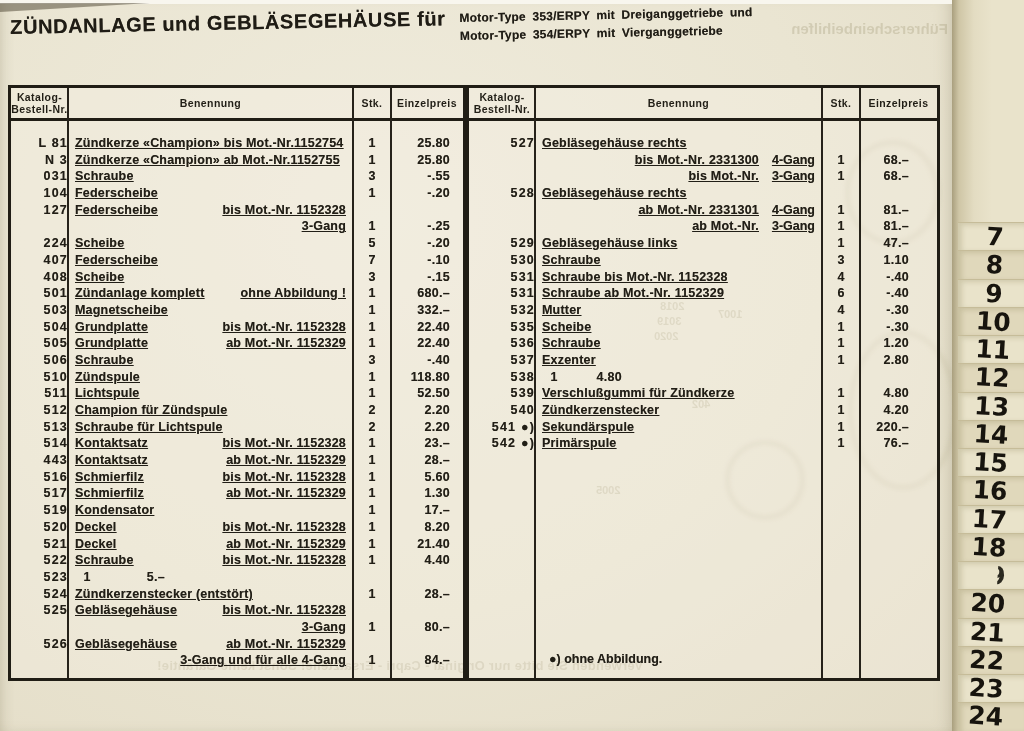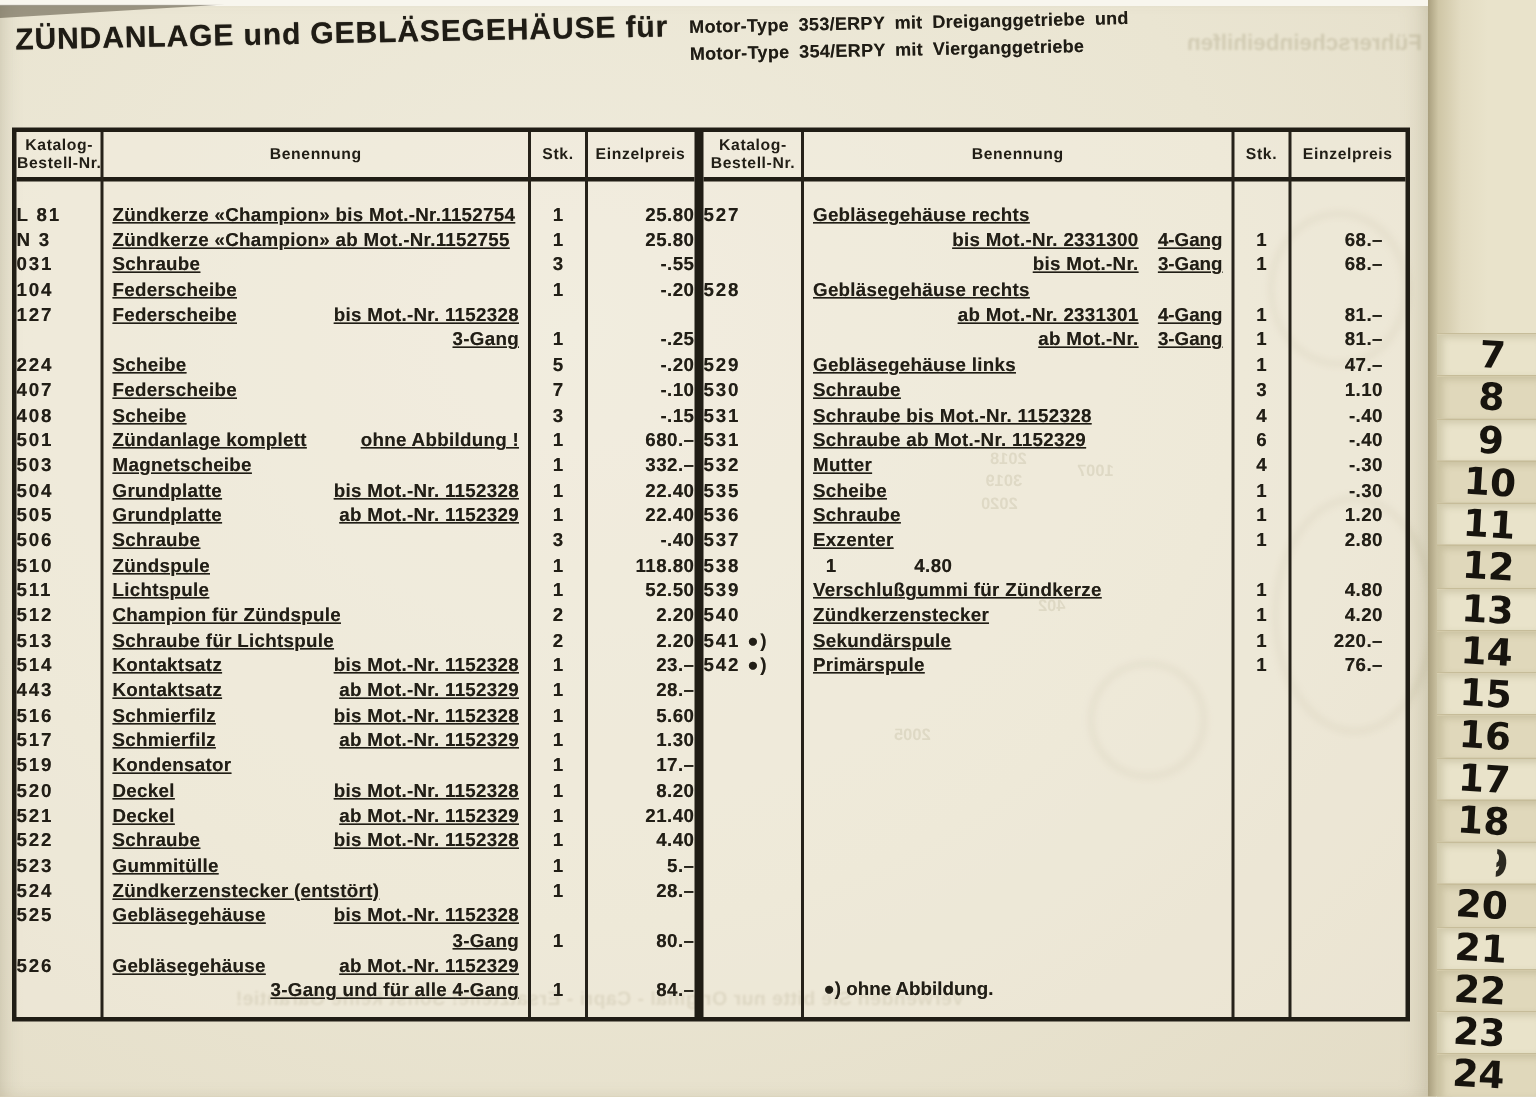--- a/index.html
+++ b/index.html
@@ -47,29 +47,29 @@
   }
   .half-left .thead{grid-template-columns:57px 285px 38px 72px;}
   .half-right .thead{grid-template-columns:66px 287px 38px 77px;}
   .th-nr{line-height:12px;}
   .tbody{position:relative;padding-top:15px;height:calc(100% - 33px);box-sizing:border-box;}
   .vline{position:absolute;top:0;bottom:0;width:2px;background:#26221a;}
   .half-left .vl1{left:56px;} .half-left .vl2{left:341px;} .half-left .vl3{left:379px;}
   .half-right .vl1{left:65px;} .half-right .vl2{left:352px;} .half-right .vl3{left:390px;}
   .line{display:flex;height:16.7px;font-size:12.5px;font-weight:bold;
     text-shadow:0 0 .4px rgba(32,28,20,.55);}
-  .c-nr{text-align:left;letter-spacing:1.2px;flex:none;}
+  .c-nr{text-align:right;letter-spacing:1.2px;flex:none;}
   .half-left .c-nr{width:57px;} .half-right .c-nr{width:66px;}
   .c-ben{display:flex;box-sizing:border-box;padding:0 7px;flex:none;overflow:hidden;white-space:nowrap;text-decoration:underline;}
   .half-left .c-ben{width:285px;} .half-right .c-ben{width:287px;}
   .c-ben .name{letter-spacing:.2px;}
   .c-ben .note{margin-left:auto;letter-spacing:.2px;}
   .c-ben .gang{min-width:56px;text-align:right;flex:none;}
   .c-stk{width:38px;text-align:center;flex:none;}
-  .c-preis{box-sizing:border-box;text-align:right;flex:none;letter-spacing:.3px;}
+  .c-preis{box-sizing:border-box;text-align:right;padding-right:13px;flex:none;letter-spacing:.3px;}
   .half-left .c-preis{width:72px;} .half-right .c-preis{width:62px;}
   .footnote{position:absolute;left:80px;bottom:12px;font-size:12.5px;font-weight:bold;
     text-shadow:0 0 .4px rgba(32,28,20,.55);text-align:center;}
   
   .tab-strip{
     position:absolute;left:952px;top:0;width:72px;height:731px;
     background:linear-gradient(90deg,#a99f7e 0,#cfc6a6 7px,#e3dcc2 22px,#e9e3cb 40px);
   }
   .tabs{position:absolute;left:6px;top:222px;width:66px;}
   .tab{height:28.25px;box-sizing:border-box;border-top:1px solid #c6bc99;
@@ -351,23 +351,20 @@
             <div class="c-nr">522</div>
             <div class="c-ben">
               <div class="name">Schraube</div>
               <div class="note">bis Mot.-Nr. 1152328</div>
             </div>
             <div class="c-stk">1</div>
             <div class="c-preis">4.40</div>
           </div>
           <div class="line">
             <div class="c-nr">523</div>
-            <div class="c-ben">
-              <div class="name">Gummitülle</div>
-            </div>
             <div class="c-stk">1</div>
             <div class="c-preis">5.–</div>
           </div>
           <div class="line">
             <div class="c-nr">524</div>
             <div class="c-ben">
               <div class="name">Zündkerzenstecker (entstört)</div>
             </div>
             <div class="c-stk">1</div>
             <div class="c-preis">28.–</div>

